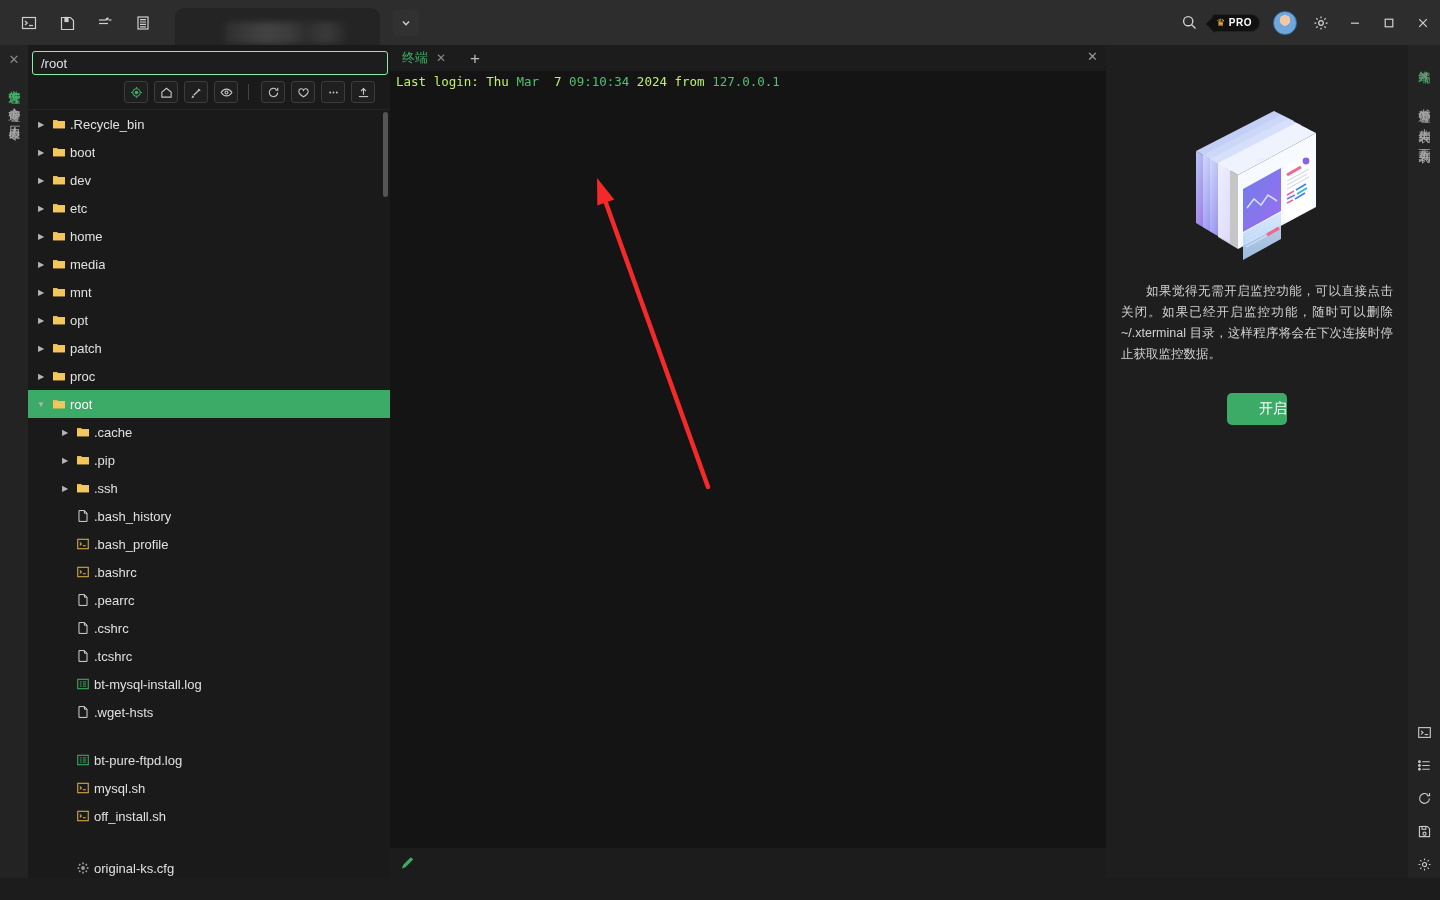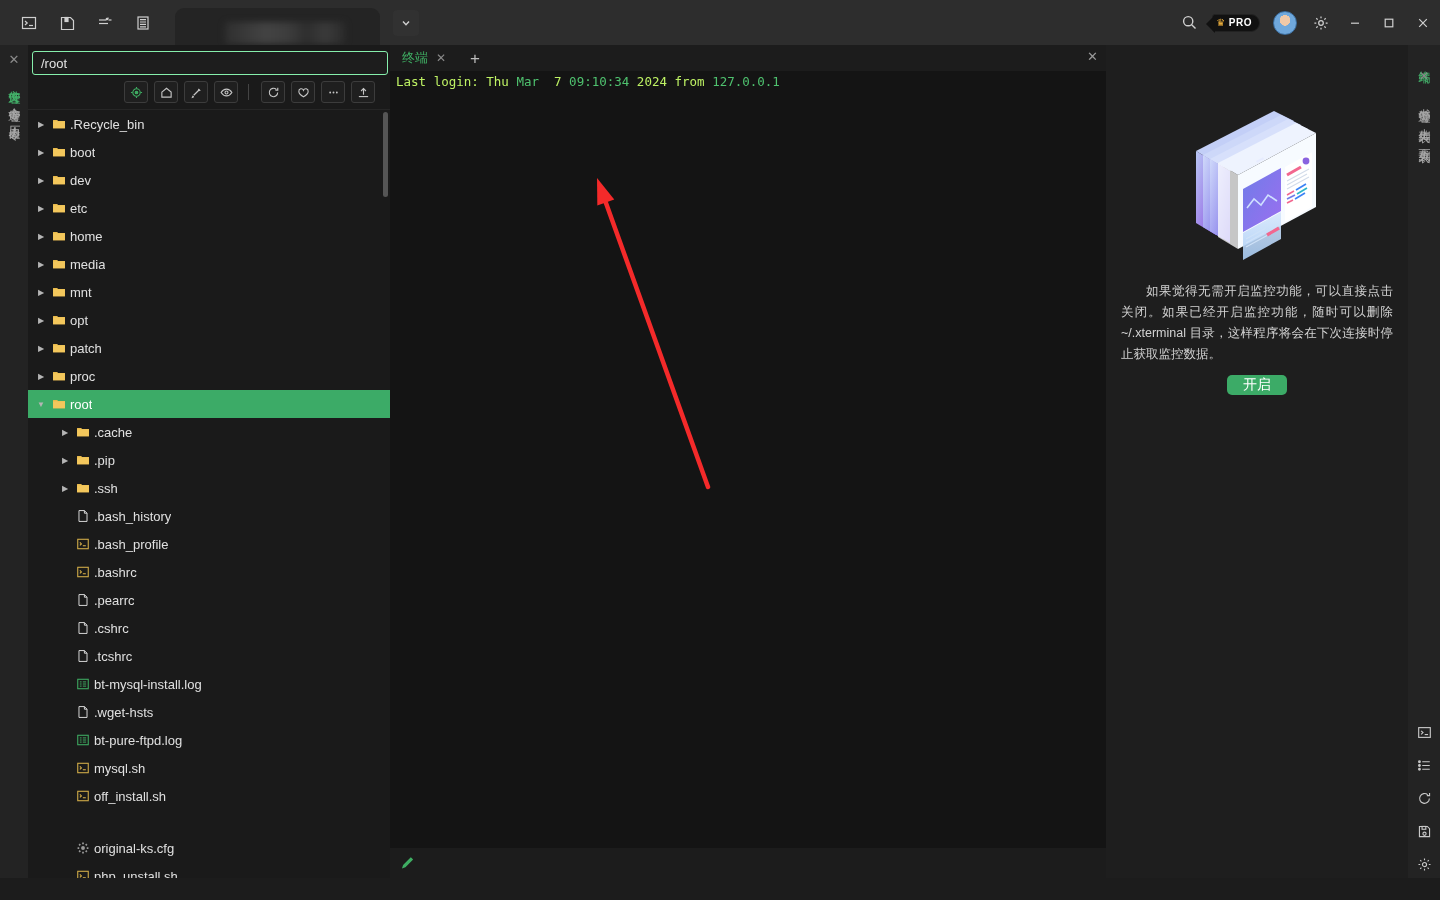--- a/index.html
+++ b/index.html
@@ -200,24 +200,25 @@
     display: flex; flex-direction: column; align-items: center;
   }
   .illus { margin-top: 58px; width: 150px; height: 160px; }
   .info-text {
     margin-top: 18px; width: 272px;
     font-size: 12.5px; line-height: 21px; color: #d2d2d2;
     text-align: justify;
   }
   .info-text p { text-indent: 2em; margin-bottom: 2px; }
   .start-btn {
-    margin-top: 8px; width: 60px; height: 20px;
+    margin-top: 26px; width: 60px; height: 32px;
     background: #3cab67; border: none; border-radius: 5px;
     color: #fff; font-size: 14px; cursor: pointer;
     font-family: "Liberation Sans", sans-serif;
+    text-align: right;
   }
 
   
   .anno { position: absolute; left: 0; top: 0; width: 1440px; height: 900px; pointer-events: none; }
 
   
   .bottom-bar {
     position: absolute; left: 0; bottom: 0; width: 1440px; height: 22px;
     background: #1c1c1c;
   }
@@ -593,21 +594,21 @@
           <div class="t-row" style="padding-left: 30px;">
             <span class="t-arrow"></span>
             <span class="t-icon">
               <svg width="14" height="14" viewBox="0 0 16 16" fill="none" stroke="#dcdcdc" stroke-width="1.1">
                 <path d="M3.4 1.8h6.2l3 3v9.4H3.4z"></path>
                 <path d="M9.6 1.8v3h3"></path>
               </svg>
             </span>
             <span class="t-name">.wget-hsts</span>
           </div>
-          <div class="t-row" style="padding-left: 30px;">
+          <div class="t-row" style="padding-left: 30px; margin-top: 20px;">
             <span class="t-arrow"></span>
             <span class="t-icon">
               <svg width="14" height="14" viewBox="0 0 16 16" fill="none" stroke="#3fae63" stroke-width="1.2">
                 <rect x="2" y="2.6" width="12" height="10.8"></rect>
                 <path d="M4.4 5.6h2M7.8 5.6h3.8M4.4 8h2M7.8 8h3.8M4.4 10.4h2M7.8 10.4h3.8" stroke-width="1.1"></path>
               </svg>
             </span>
             <span class="t-name">bt-pure-ftpd.log</span>
           </div>
           <div class="t-row" style="padding-left: 30px;">

